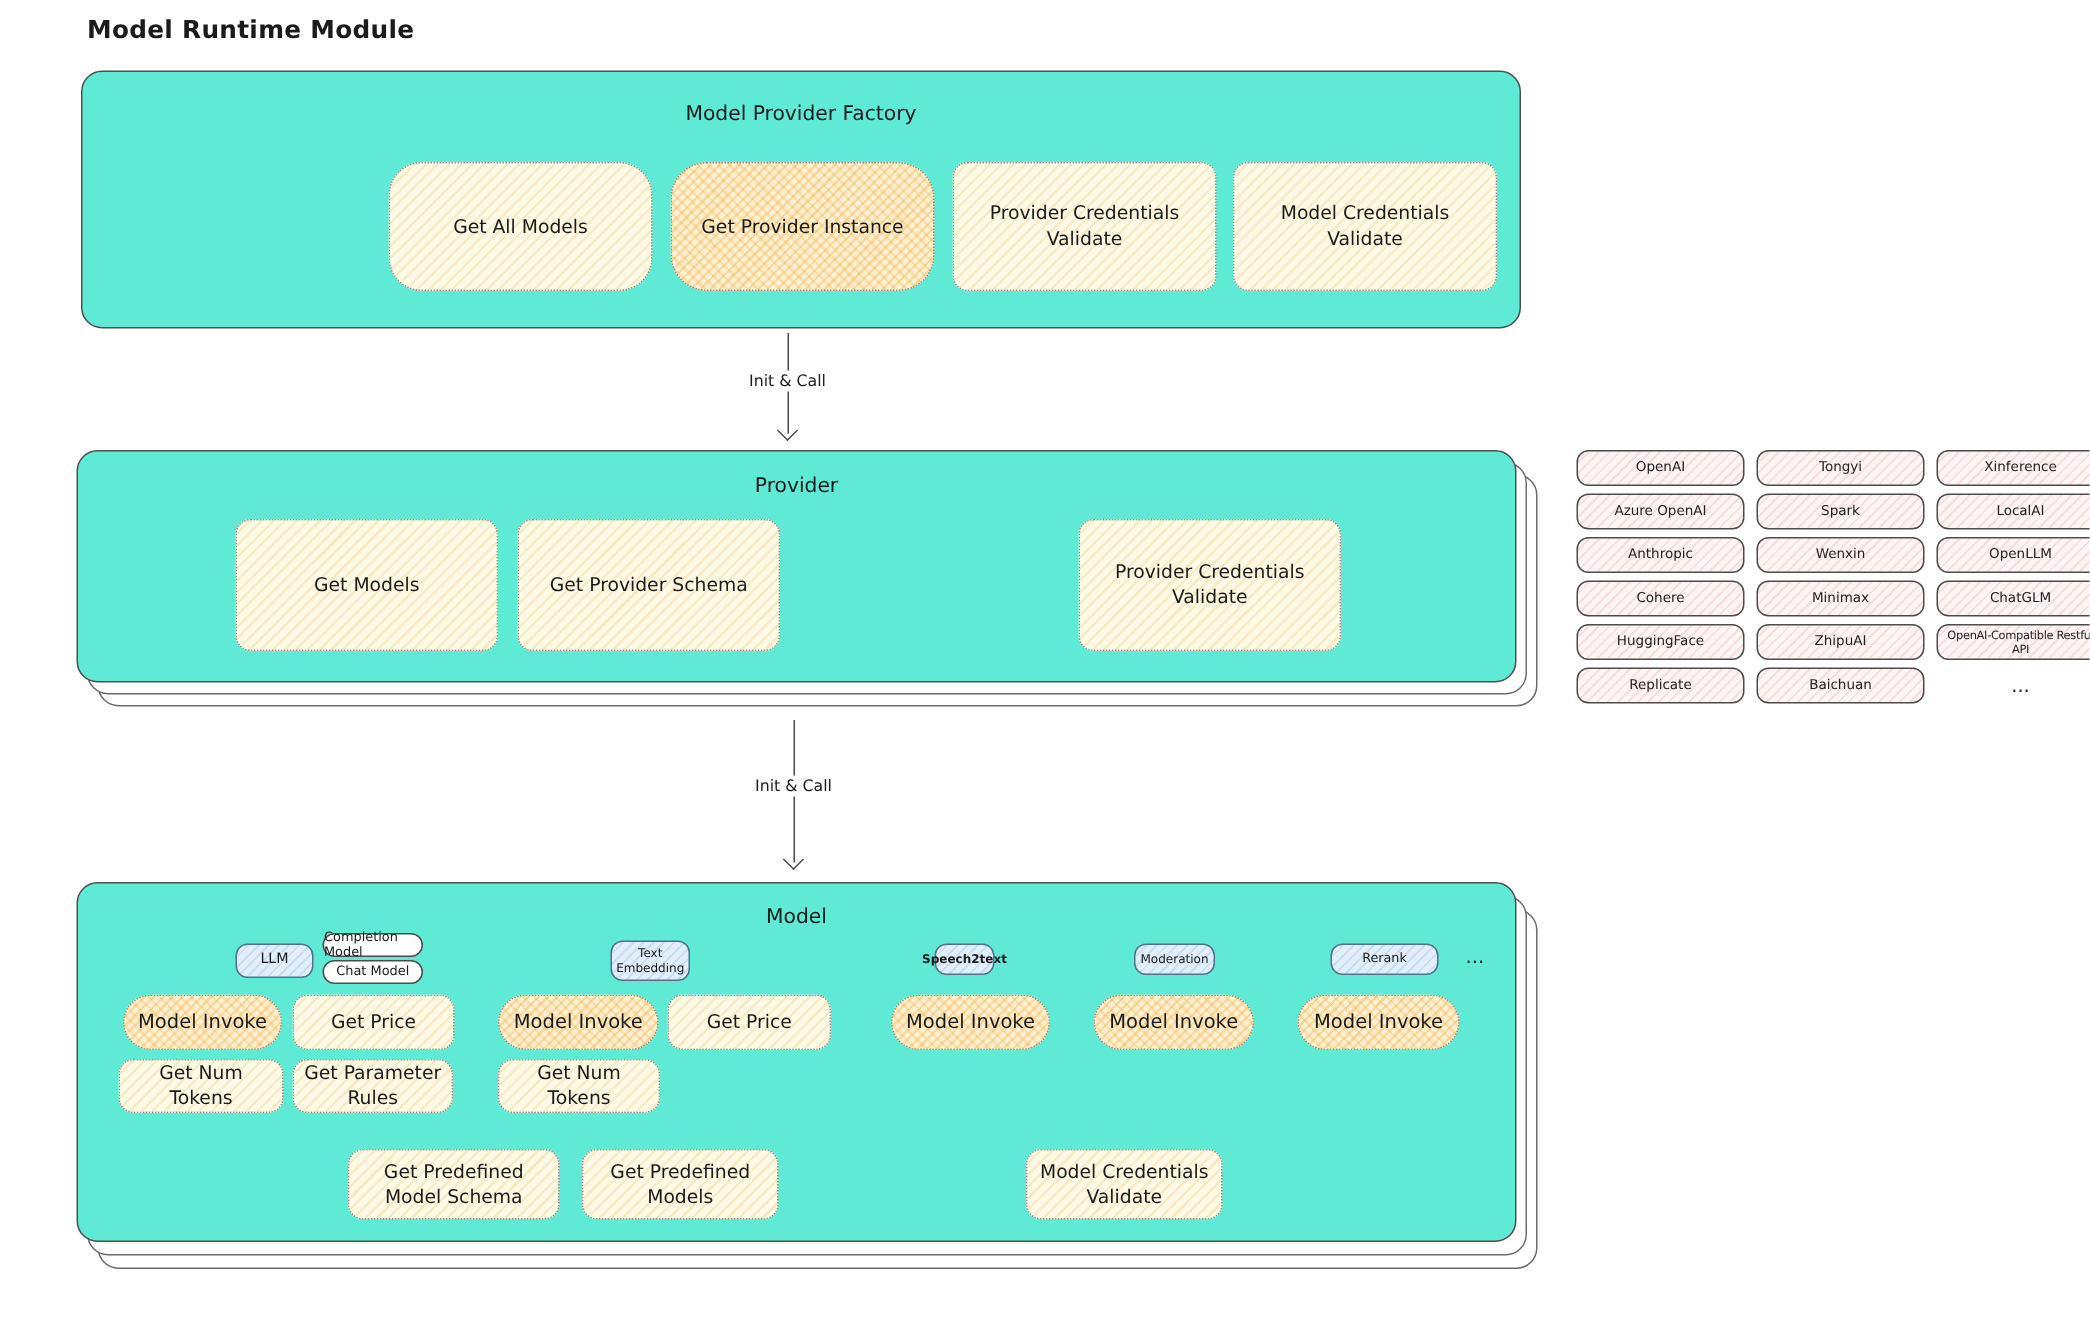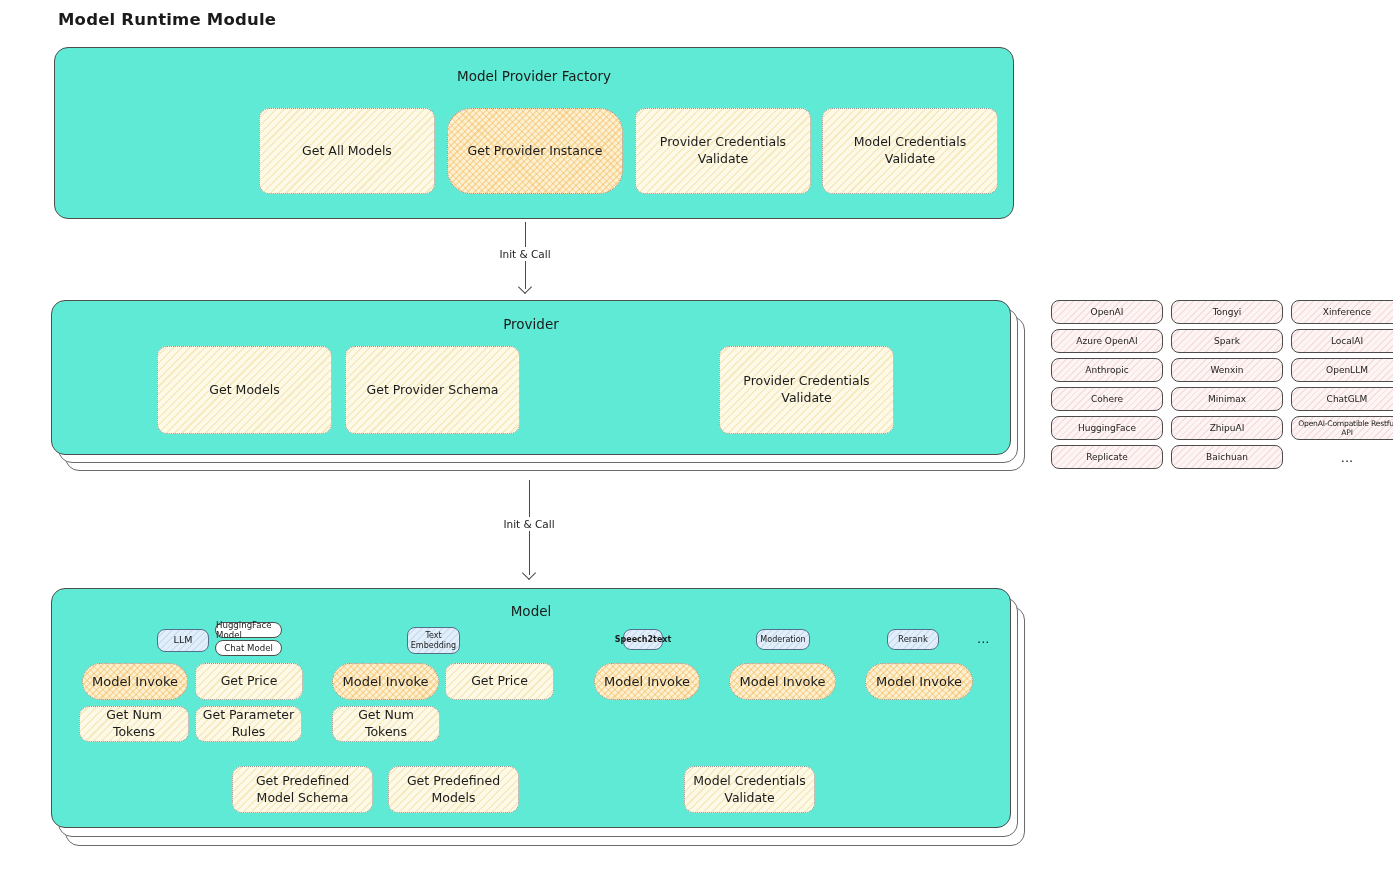--- a/index.html
+++ b/index.html
@@ -48,21 +48,21 @@
 </style>
 </head>
 <body>
 
 <div class="canvas">
 
   <div class="main-title" style="left:32px; top:10px;">Model Runtime Module</div>
 
   <div class="panel" style="left:28px; top:47px; width:960px; height:172px;">
     <div class="panel-title" style="padding-top:20px;">Model Provider Factory</div>
-    <div class="ybox" style="left:204px; top:60px; width:176px; height:86px;">Get All Models</div>
+    <div class="ybox" style="left:204px; top:60px; width:176px; height:86px;border-radius:22px;">Get All Models</div>
     <div class="ybox hl" style="left:392px; top:60px; width:176px; height:86px;">Get Provider Instance</div>
     <div class="ybox" style="left:580px; top:60px; width:176px; height:86px;">Provider Credentials Validate</div>
     <div class="ybox" style="left:767px; top:60px; width:176px; height:86px;">Model Credentials Validate</div>
   </div>
 
   <div class="arrow" style="left:479px; top:222px; width:40px; height:72px;">
     <div class="arrow-line"></div>
     <div class="arrow-head"></div>
     <span class="arrow-label">Init &amp; Call</span>
   </div>
@@ -102,26 +102,26 @@
     <div class="arrow-head"></div>
     <span class="arrow-label">Init &amp; Call</span>
   </div>
 
   <div class="layer" style="left:39px; top:606px; width:960px; height:240px;"></div>
   <div class="layer" style="left:32px; top:597px; width:960px; height:240px;"></div>
   <div class="panel" style="left:25px; top:588px; width:960px; height:240px;">
     <div class="panel-title" style="padding-top:14px;">Model</div>
 
     <div class="blue-tab" style="left:105px; top:40px; width:52px; height:23px; font-size:9.5px;">LLM</div>
-    <div class="white-tag" style="left:163px; top:33px; width:67px; height:16px;">HuggingFace Model</div>
+    <div class="white-tag" style="left:163px; top:33px; width:67px; height:16px;">Completion Model</div>
     <div class="white-tag" style="left:163px; top:51px; width:67px; height:16px;">Chat Model</div>
     <div class="blue-tab" style="left:355px; top:38px; width:53px; height:27px; font-size:8px;">Text Embedding</div>
     <div class="blue-tab" style="left:571px; top:40px; width:40px; height:21px; font-size:8px;font-weight:bold;">Speech2text</div>
     <div class="blue-tab" style="left:704px; top:40px; width:54px; height:21px; font-size:8px;">Moderation</div>
-    <div class="blue-tab" style="left:835px; top:40px; width:52px; height:21px; font-size:8.5px;">Rerank</div>
+    <div class="blue-tab" style="left:835px; top:40px; width:72px; height:21px; font-size:8.5px;">Rerank</div>
     <div class="dots" style="left:925px; top:42px;">...</div>
 
     <div class="ybox hl big" style="left:30px; top:74px; width:106px; height:37px;">Model Invoke</div>
     <div class="ybox" style="left:143px; top:74px; width:108px; height:37px;">Get Price</div>
     <div class="ybox hl big" style="left:280px; top:74px; width:107px; height:37px;">Model Invoke</div>
     <div class="ybox" style="left:393px; top:74px; width:109px; height:37px;">Get Price</div>
     <div class="ybox hl big" style="left:542px; top:74px; width:106px; height:37px;">Model Invoke</div>
     <div class="ybox hl big" style="left:677px; top:74px; width:107px; height:37px;">Model Invoke</div>
     <div class="ybox hl big" style="left:813px; top:74px; width:108px; height:37px;">Model Invoke</div>
 

